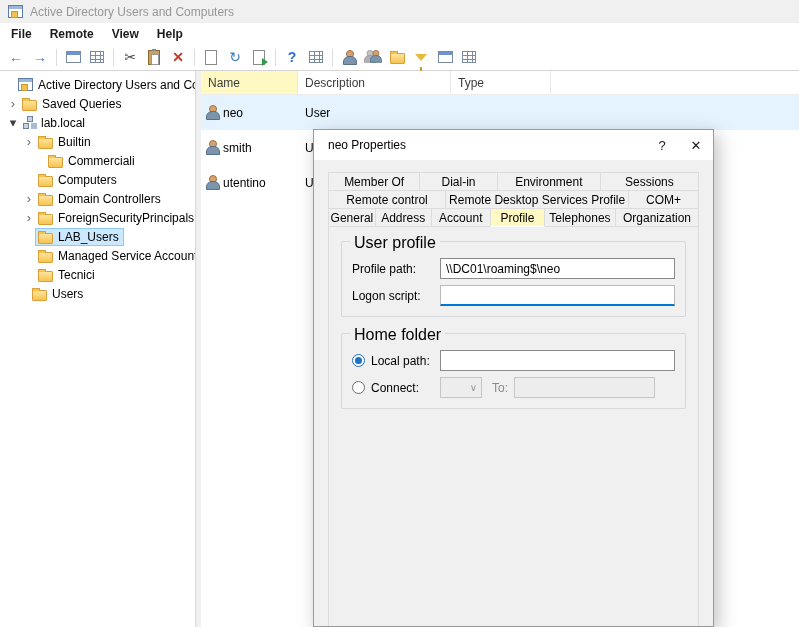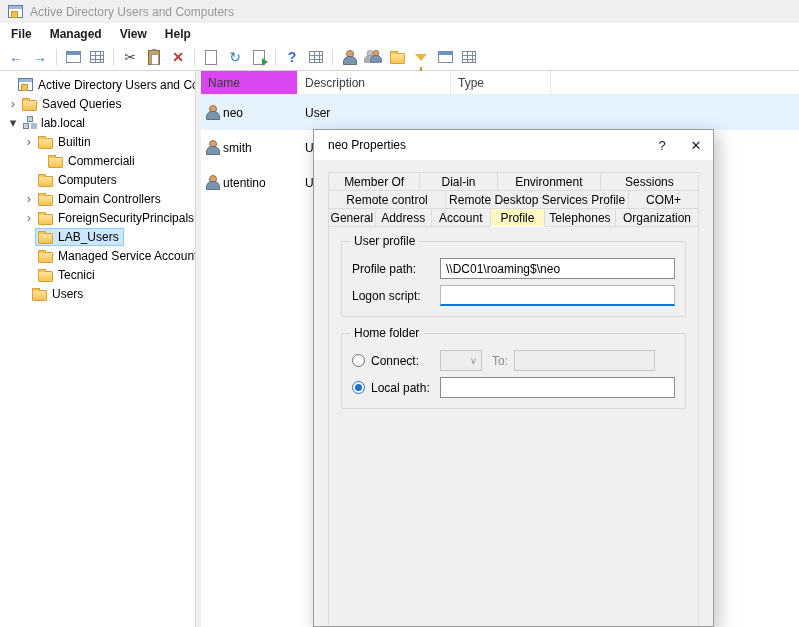--- a/index.html
+++ b/index.html
@@ -82,21 +82,21 @@
   .list-pane { flex: 1; background: #fff; overflow: hidden; }
 
   .tree-row { height: 19px; display: flex; align-items: center; white-space: nowrap; cursor: default; }
   .expander { width: 14px; text-align: center; color: #6e6e6e; font-size: 13px; flex: none; }
   .row-body { display: flex; align-items: center; gap: 5px; padding: 1px 4px 1px 2px; }
   .row-body.sel { background: #cce8ff; outline: 1px solid #90c8f6; }
   .tree-row .lbl { font-size: 12px; }
 
   .lv-header { display: flex; height: 24px; align-items: stretch; border-bottom: 1px solid #ededed; color: #3c3c3c; }
   .lv-hcell { display: flex; align-items: center; padding-left: 7px; border-right: 1px solid #e8e8e8; }
-  .hc1 { width: 97px; background: #d946ef; } .hc2 { width: 100px; } .hc3 { width: 153px; }
+  .hc1 { width: 97px; background: #fef9c3; } .hc2 { width: 100px; } .hc3 { width: 153px; }
   .lv-row { display: flex; height: 35px; align-items: center; }
   .lv-row.rowsel { background: #e5f3ff; }
   .c { display: flex; align-items: center; overflow: hidden; white-space: nowrap; }
   .c1 { width: 97px; padding-left: 5px; gap: 5px; }
   .c2 { width: 100px; padding-left: 7px; }
   .c3 { width: 153px; padding-left: 7px; }
 
   
   .dialog { position: absolute; left: 313px; top: 129px; width: 401px; height: 498px;
             background: #f0f0f0; border: 1px solid #9b9b9b; box-shadow: 4px 6px 18px rgba(0,0,0,.25);
@@ -112,21 +112,21 @@
          border: 1px solid #dcdcdc; margin-left: -1px; font-size: 12px;
          white-space: nowrap; overflow: hidden; cursor: default; }
   .tab:first-child { margin-left: 0; }
   .tab.active { background: #fef9c3; border-bottom-color: #fff; position: relative; z-index: 3; }
   .tab-page { margin: 0 14px; border: 1px solid #dcdcdc; background: #f0f0f0;
               position: relative; top: -1px; height: 410px; z-index: 1; }
 
   .group { position: relative; border: 1px solid #d8d8d8; border-radius: 2px;
            margin: 14px 12px 0 12px; padding: 16px 10px 10px 10px; }
   .group.g2 { margin-top: 16px; }
-  .legend { position: absolute; top: -8px; left: 8px; background: #f0f0f0; padding: 0 4px; font-size: 12px; }
+  .legend { position: absolute; top: -8px; left: 8px; background: #f0f0f0; padding: 0 4px; font-size: 16px; }
   .frow { display: flex; align-items: center; margin-bottom: 6px; }
   .frow:last-child { margin-bottom: 0; }
   .flabel { width: 88px; font-size: 12px; flex: none; }
   .txt { flex: 1; height: 21px; border: 1px solid #8a8a8a; background: #fff;
          font: 12px "Liberation Sans", sans-serif; padding: 0 5px; outline: none; min-width: 0; }
   .txt.focused { border-color: #b9b9b9; border-bottom: 2px solid #0078d7; }
   .txt.disabled { background: #ededed; border-color: #c6c6c6; }
   .radio { width: 13px; height: 13px; border: 1px solid #6e6e6e; border-radius: 50%;
            background: #fff; position: relative; flex: none; }
   .radio.checked { border-color: #1f6fc4; }
@@ -143,21 +143,21 @@
 
 <div>
 
   <div class="titlebar">
     <span class="i-root"></span>
     <span class="title">Active Directory Users and Computers</span>
   </div>
 
   <div class="menubar">
     <span class="menu-item">File</span>
-    <span class="menu-item">Managed</span>
+    <span class="menu-item">Remote</span>
     <span class="menu-item">View</span>
     <span class="menu-item">Help</span>
   </div>
 
   <div class="toolbar">
     <span class="tb blue">←</span>
     <span class="tb blue">→</span>
     <span class="tb-sep"></span>
     <span class="tb">
         <span class="i-win"></span>
@@ -389,30 +389,30 @@
         <input class="txt" type="text" value="\\DC01\roaming$\neo" style="">
       </div>
       <div class="frow">
         <span class="flabel">Logon script:</span>
         <input class="txt focused" type="text" value="" style="">
       </div>
     </div>
 
     <div class="group g2">
       <span class="legend">Home folder</span>
+      <div class="frow">
+        <span class="radio checked"></span>
+        <span class="rlabel">Local path:</span>
+        <input class="txt" type="text" value="" style="">
+      </div>
       <div class="frow">
         <span class="radio"></span>
         <span class="rlabel">Connect:</span>
         <span class="combo">
           <span>∨</span>
         </span>
         <span class="to-label">To:</span>
         <input class="txt disabled short" type="text" disabled="" value="" style="">
       </div>
-      <div class="frow">
-        <span class="radio checked"></span>
-        <span class="rlabel">Local path:</span>
-        <input class="txt" type="text" value="" style="">
-      </div>
     </div>
 
   </div>
 </div>
 
 </body></html>

